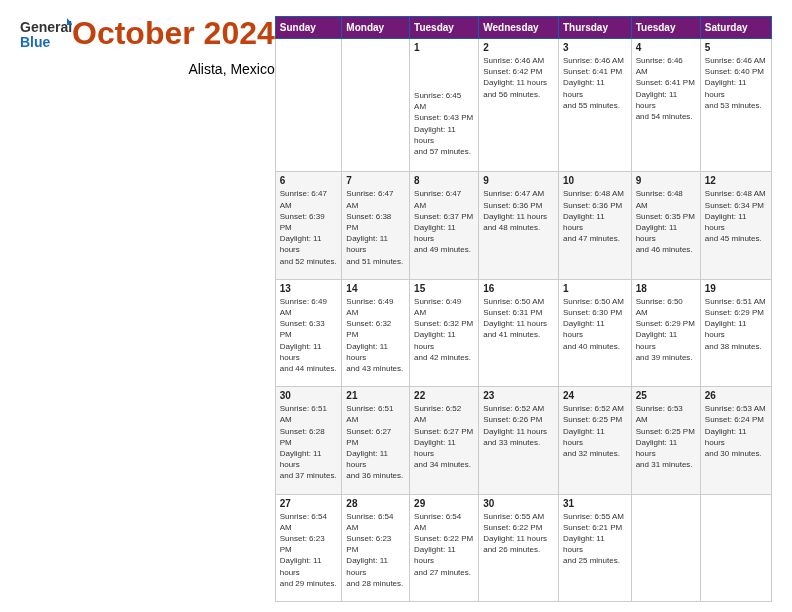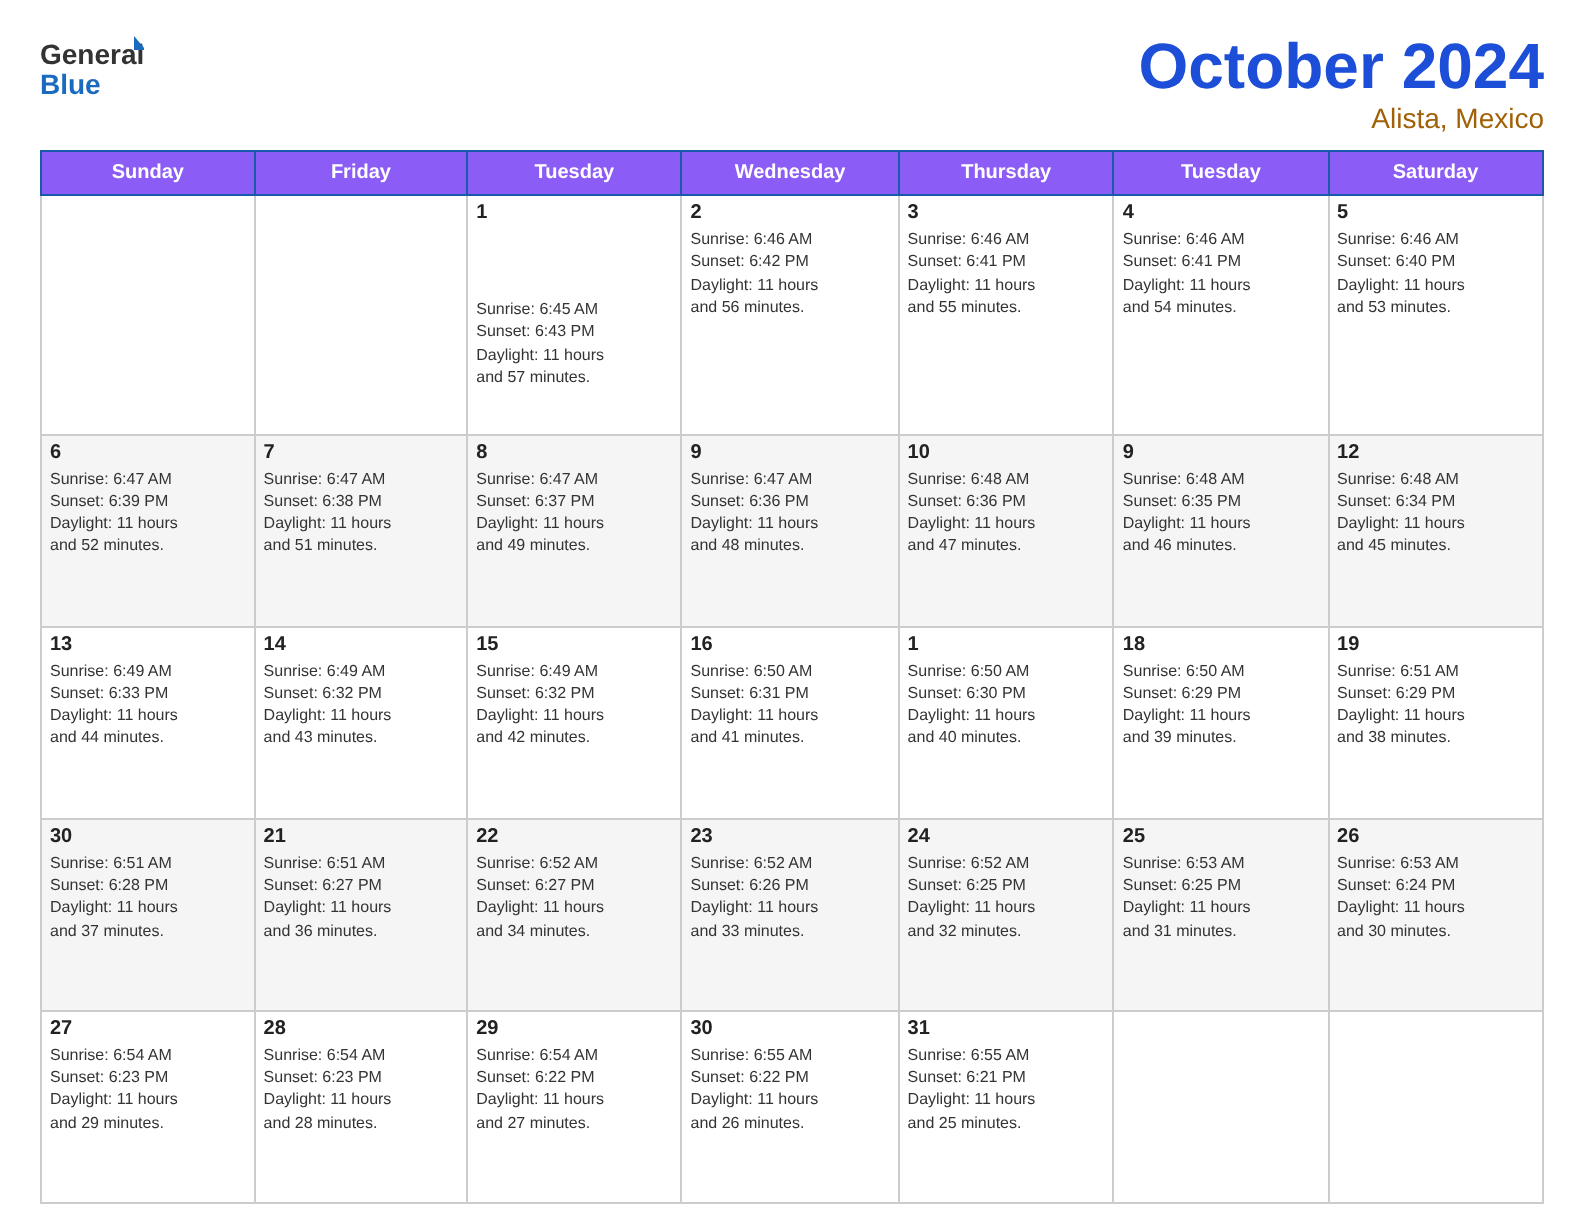--- a/index.html
+++ b/index.html
@@ -8,57 +8,57 @@
       background: #fff;
       width: 792px;
       height: 612px;
       overflow: hidden;
     }
     .page {
       width: 792px;
       height: 612px;
       padding: 16px 20px 10px 20px;
       display: flex;
-      flex-direction: column;
     }
     .header {
       display: flex;
       justify-content: space-between;
       align-items: flex-start;
       margin-bottom: 8px;
     }
     .logo {
       display: flex;
       align-items: center;
       gap: 4px;
     }
     .title-block {
       text-align: right;
     }
     .month-title {
       font-size: 32px;
       font-weight: bold;
-      color: #1d4ed8;
+      color: #c2410c;
       line-height: 1.1;
     }
     .location {
       font-size: 14px;
-      color: #a16207;
+      color: #000000;
+      margin-top: 10px;
     }
     .calendar-table {
       width: 100%;
       border-collapse: collapse;
       flex: 1;
       font-size: 8.5px;
     }
     .calendar-table thead tr th {
-      background-color: #8b5cf6;
+      background-color: #701a75;
       color: #fff;
       padding: 5px 4px;
-      text-align: center;
+      text-align: left;
       font-size: 10px;
       font-weight: bold;
       border: 1px solid #1a5aaa;
     }
     .calendar-table tbody tr td {
       border: 1px solid #ccc;
       vertical-align: top;
       padding: 3px 4px;
       height: 80px;
       width: 113px;
@@ -97,21 +97,21 @@
     <div class="title-block">
       <div class="month-title">October 2024</div>
       <div class="location">Alista, Mexico</div>
     </div>
   </div>
 
   <table class="calendar-table">
     <thead>
       <tr id="header-row">
           <th>Sunday</th>
-          <th>Friday</th>
+          <th>Monday</th>
           <th>Tuesday</th>
           <th>Wednesday</th>
           <th>Thursday</th>
           <th>Tuesday</th>
           <th>Saturday</th>
         </tr>
     </thead>
     <tbody id="calendar-body">
         <tr>
           <td class="empty-cell"></td>

